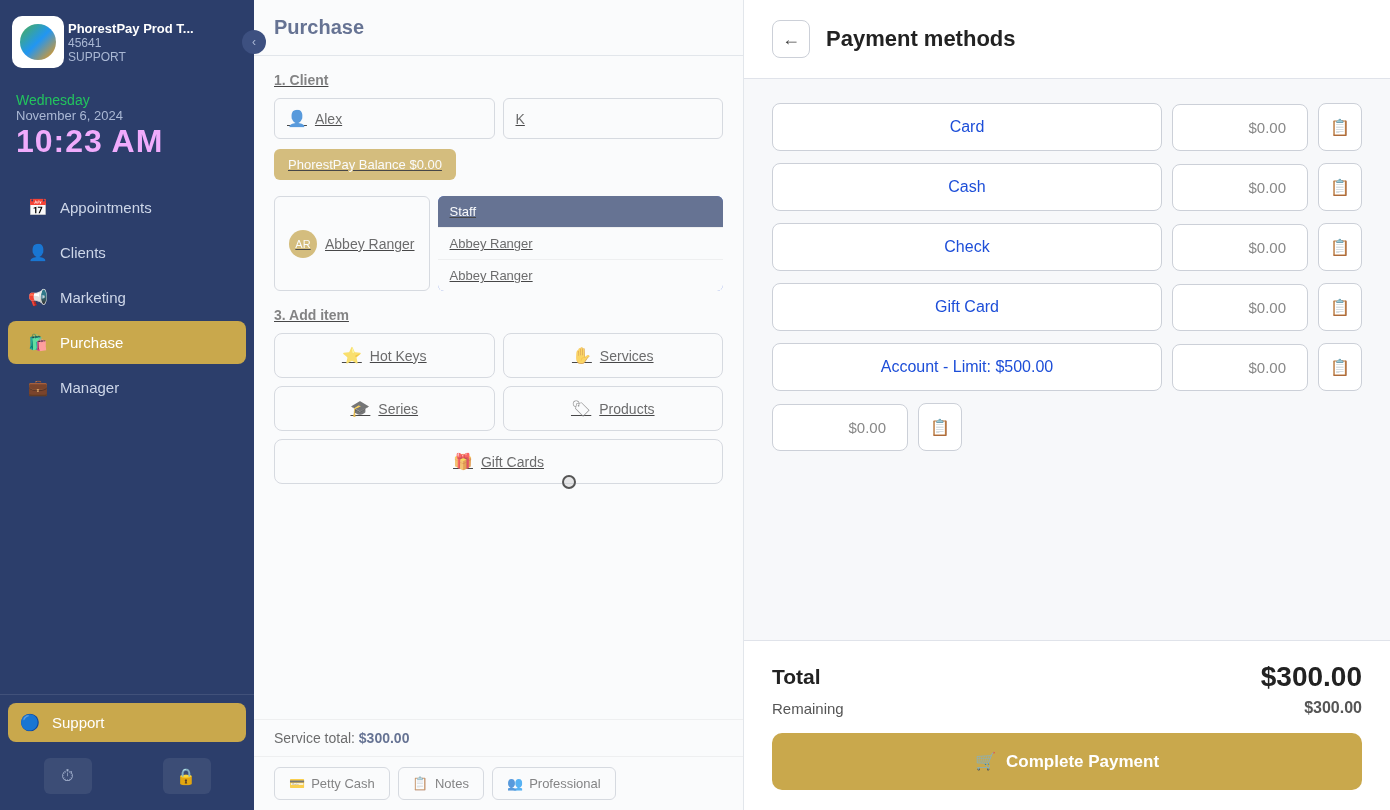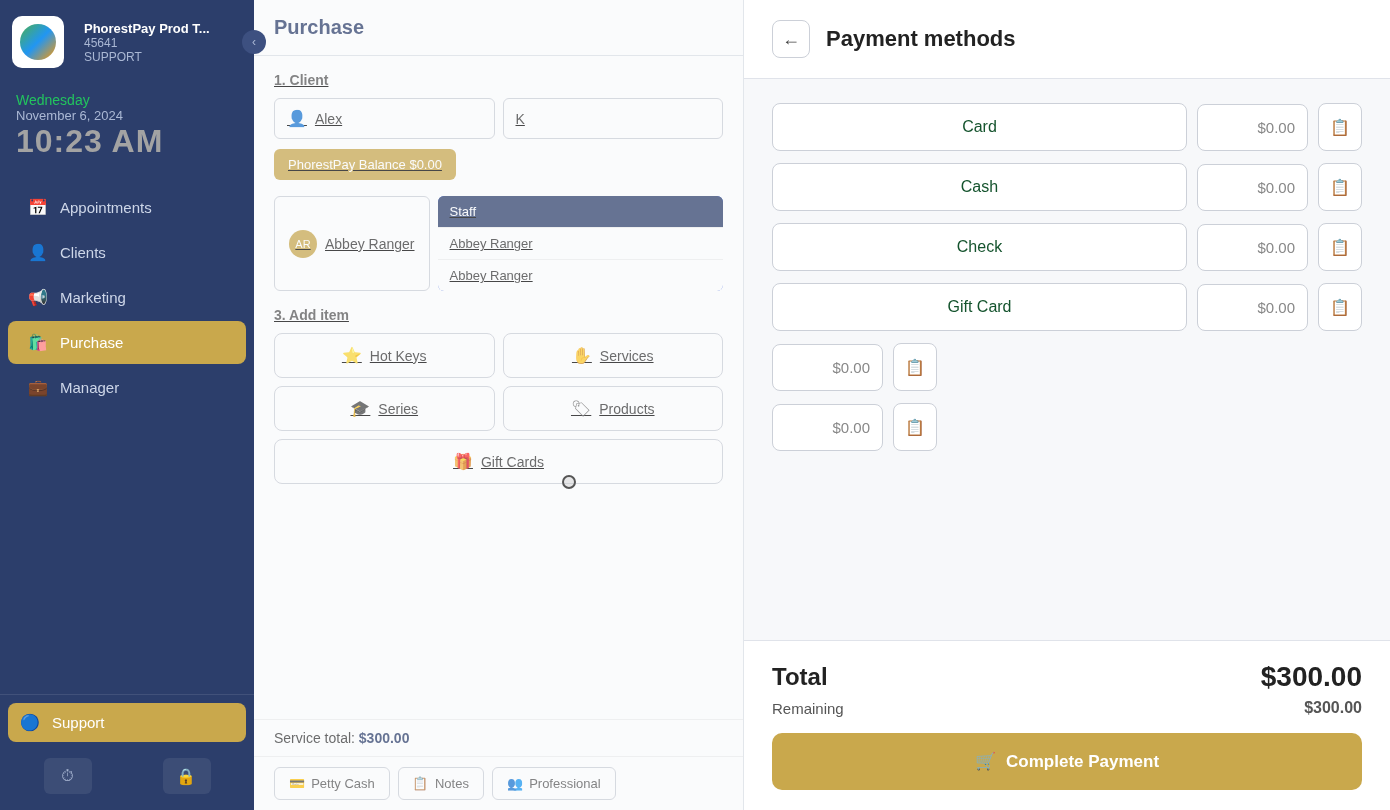--- a/index.html
+++ b/index.html
@@ -12,21 +12,21 @@
       height: 810px;
       background: #2c3e6b;
       display: flex;
       flex-direction: column;
       color: white;
     }
     .sidebar-header {
       display: flex;
       align-items: center;
       padding: 16px 12px;
-      gap: 20px;
+      gap: 4px;
       position: relative;
     }
     .sidebar-logo {
       width: 52px;
       height: 52px;
       background: white;
       border-radius: 10px;
       display: flex;
       align-items: center;
       justify-content: center;
@@ -56,21 +56,21 @@
       cursor: pointer;
       font-size: 12px;
       color: #aab8d4;
       z-index: 10;
     }
     .sidebar-time-block {
       padding: 8px 16px 16px;
     }
     .sidebar-day { font-size: 14px; color: #22c55e; }
     .sidebar-date { font-size: 13px; color: #aab8d4; }
-    .sidebar-time { font-size: 32px; font-weight: 700; color: #a3a3a3; letter-spacing: 1px; }
+    .sidebar-time { font-size: 32px; font-weight: 700; color: #f0abfc; letter-spacing: 1px; }
     .sidebar-nav { flex: 1; padding: 8px 0; }
     .nav-item {
       display: flex;
       align-items: center;
       gap: 12px;
       padding: 12px 20px;
       cursor: pointer;
       border-radius: 8px;
       margin: 2px 8px;
       font-size: 15px;
@@ -323,26 +323,26 @@
     }
     .payment-method-btn {
       flex: 1;
       padding: 14px 20px;
       border: 1.5px solid #ccd0d8;
       border-radius: 8px;
       background: white;
       cursor: pointer;
       font-size: 16px;
       font-weight: 500;
-      color: #14532d;
+      color: #1d4ed8;
       text-align: center;
     }
     .payment-amount {
-      width: 111px;
-      padding: 14px 12px;
+      width: 136px;
+      padding: 14px 21px;
       border: 1.5px solid #ccd0d8;
       border-radius: 8px;
       background: white;
       font-size: 15px;
       color: #888;
       text-align: right;
     }
     .payment-copy-btn {
       width: 44px;
       height: 48px;
@@ -360,21 +360,21 @@
       background: white;
       border-top: 1px solid #e0e3ea;
       padding: 20px 28px;
     }
     .totals-row {
       display: flex;
       justify-content: space-between;
       align-items: center;
       margin-bottom: 6px;
     }
-    .total-label { font-size: 24px; font-weight: 700; color: #222; }
+    .total-label { font-size: 21px; font-weight: 700; color: #222; }
     .total-amount { font-size: 28px; font-weight: 700; color: #222; }
     .remaining-label { font-size: 15px; color: #555; }
     .remaining-amount { font-size: 16px; font-weight: 600; color: #555; }
     .complete-btn {
       width: 100%;
       padding: 18px;
       background: #c9a84c;
       border: none;
       border-radius: 10px;
       font-size: 17px;
@@ -579,20 +579,21 @@
 
       <div class="payment-method-row">
         <button class="payment-method-btn">Gift Card</button>
         <div class="payment-amount">$0.00</div>
         <div class="payment-copy-btn">
           <span>📋</span>
         </div>
       </div>
 
       <div class="payment-method-row">
+        <button class="payment-method-btn">Account - Limit: $500.00</button>
         <div class="payment-amount">$0.00</div>
         <div class="payment-copy-btn">
           <span>📋</span>
         </div>
       </div>
 
       <div class="payment-method-row">
         <div class="payment-amount">$0.00</div>
         <div class="payment-copy-btn">
           <span>📋</span>

